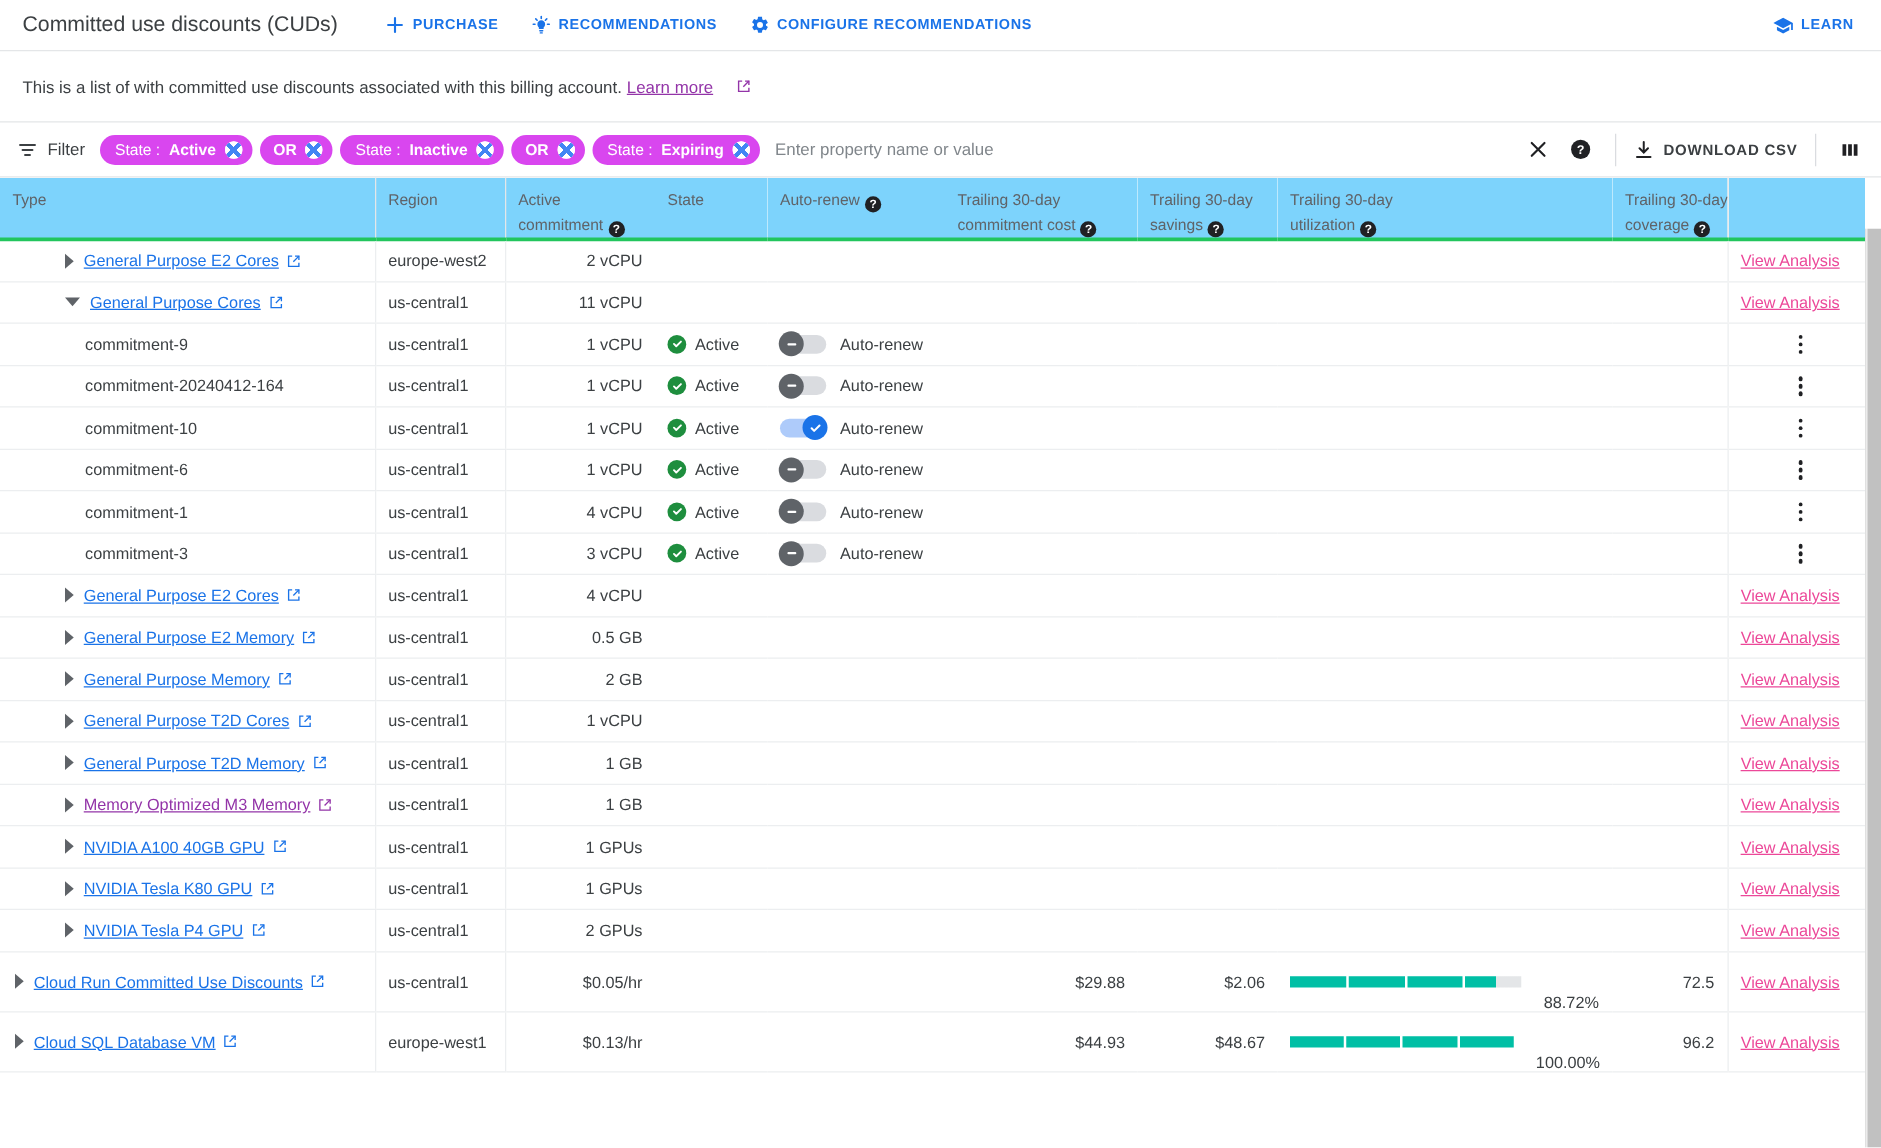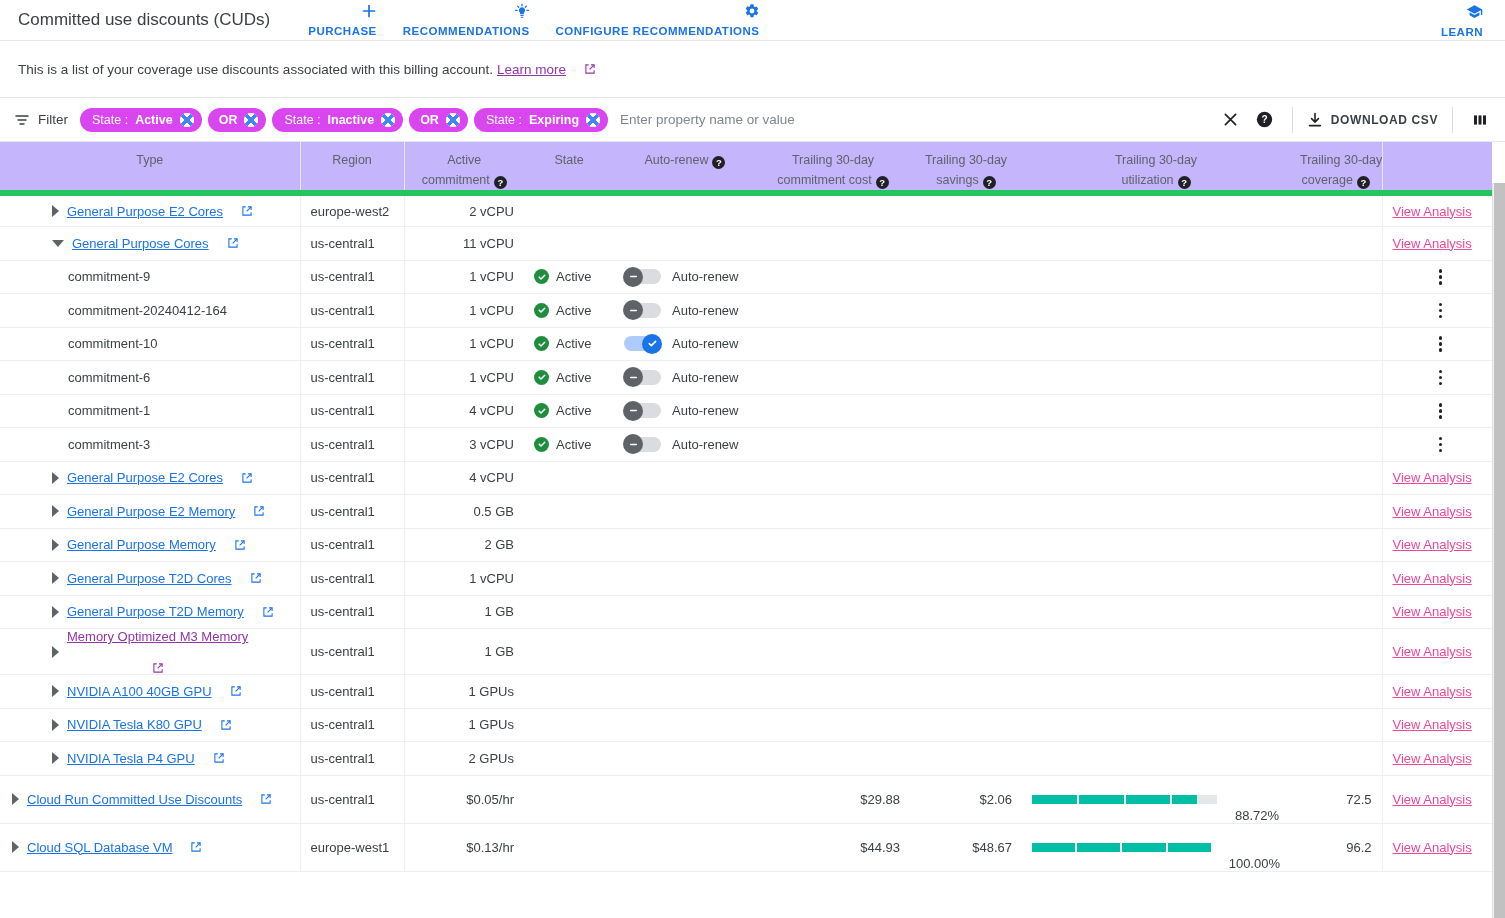--- a/index.html
+++ b/index.html
@@ -22,29 +22,28 @@
     position: relative;
   }
   .page-title {
     font-size: 17px;
     color: #3c4043;
     font-weight: 400;
     white-space: nowrap;
     margin-right: 38px;
   }
   .tb-action {
-    display: flex; align-items: flex-end; gap: 6px;
+    display: flex; align-items: center; gap: 6px;
     color: #1a73e8;
     font-size: 11.5px;
     font-weight: 600;
     letter-spacing: .5px;
     white-space: nowrap;
     margin-right: 26px;
     cursor: pointer;
-    flex-direction: column;
   }
   .tb-spacer { flex: 1 1 auto; }
   .tb-right { margin-right: 8px; }
   svg.ic { display: block; }
 
   
   .infostrip {
     height: 57px;
     display: flex;
     align-items: center;
@@ -147,29 +146,29 @@
   table.cud col.c-commit   { width: 120px; }
   table.cud col.c-state    { width: 90px; }
   table.cud col.c-renew    { width: 142px; }
   table.cud col.c-cost     { width: 154px; }
   table.cud col.c-sav      { width: 112px; }
   table.cud col.c-util     { width: 268px; }
   table.cud col.c-cov      { width: 92px; }
   table.cud col.c-act      { width: 110px; }
 
   thead th {
-    background: #c4b5fd;
+    background: #7dd3fc;
     font-weight: 400;
     font-size: 12.5px;
     color: #5f6368;
-    text-align: center;
+    text-align: left;
     vertical-align: top;
     height: 47px;
     padding: 8px 10px 0 10px;
-    border-bottom: 6px solid #22c55e;
+    border-bottom: 3px solid #22c55e;
     line-height: 20px;
     white-space: nowrap;
     overflow: hidden;
   }
   thead th.sep { border-left: 1px solid #e4e6e8; }
   thead th .hl2 { display: block; }
   .qmark {
     display: inline-flex; align-items: center; justify-content: center;
     width: 13px; height: 13px; border-radius: 50%;
     background: #202124; color: #ffffff;
@@ -213,25 +212,25 @@
     border-left: 7px solid #5f6368;
   }
   .typeinner { display: flex; align-items: center; overflow: hidden; }
   .ind1 { padding-left: 4px; }
   .ind2 { padding-left: 44px; }
   .ind3 { padding-left: 60px; }
   .lbl-plain { color: #3c4043; overflow: hidden; text-overflow: clip; }
   a.tlink {
     color: #1a73e8;
     text-decoration: underline;
-    display: inline-flex; align-items: center; gap: 18px;
+    display: inline-flex; align-items: center; gap: 6px;
     cursor: pointer;
     white-space: nowrap;
   }
-  a.tlink.visited { color: #9334a8; flex-direction: column; }
+  a.tlink.visited { color: #9334a8; }
   a.tlink.visited svg { stroke: #9334a8; }
 
   .state-cell { display: flex; align-items: center; gap: 7px; }
   .chk {
     width: 15px; height: 15px; border-radius: 50%;
     background: #1e8e3e;
     display: inline-flex; align-items: center; justify-content: center;
     flex: 0 0 auto;
   }
 
@@ -329,21 +328,21 @@
       <svg class="ic" width="17" height="17" viewBox="0 0 24 24" fill="#1a73e8">
         <path d="M12 3 1 9l11 6 9-4.91V17h2V9L12 3z"></path>
         <path d="M5 13.18v4L12 21l7-3.82v-4L12 17l-7-3.82z"></path>
       </svg>
     </span>
     <span>LEARN</span>
   </div>
 </div>
 
 <div class="infostrip">
-  <span>This is a list of your coverage use discounts associated with this billing account.</span>
+  <span>This is a list of with committed use discounts associated with this billing account.</span>
   <span class="lm">
     <span>Learn more</span>
     <span>
       <svg class="ic" width="12" height="12" viewBox="0 0 14 14" fill="none" stroke="#9334a8" stroke-width="1.3">
         <path d="M5.5 2.2H2.2v9.6h9.6V8.5"></path>
           <path d="M8.2 2.2h3.6v3.6"></path>
           <path d="M11.8 2.2 6.6 7.4"></path>
       </svg>
     </span>
   </span>

